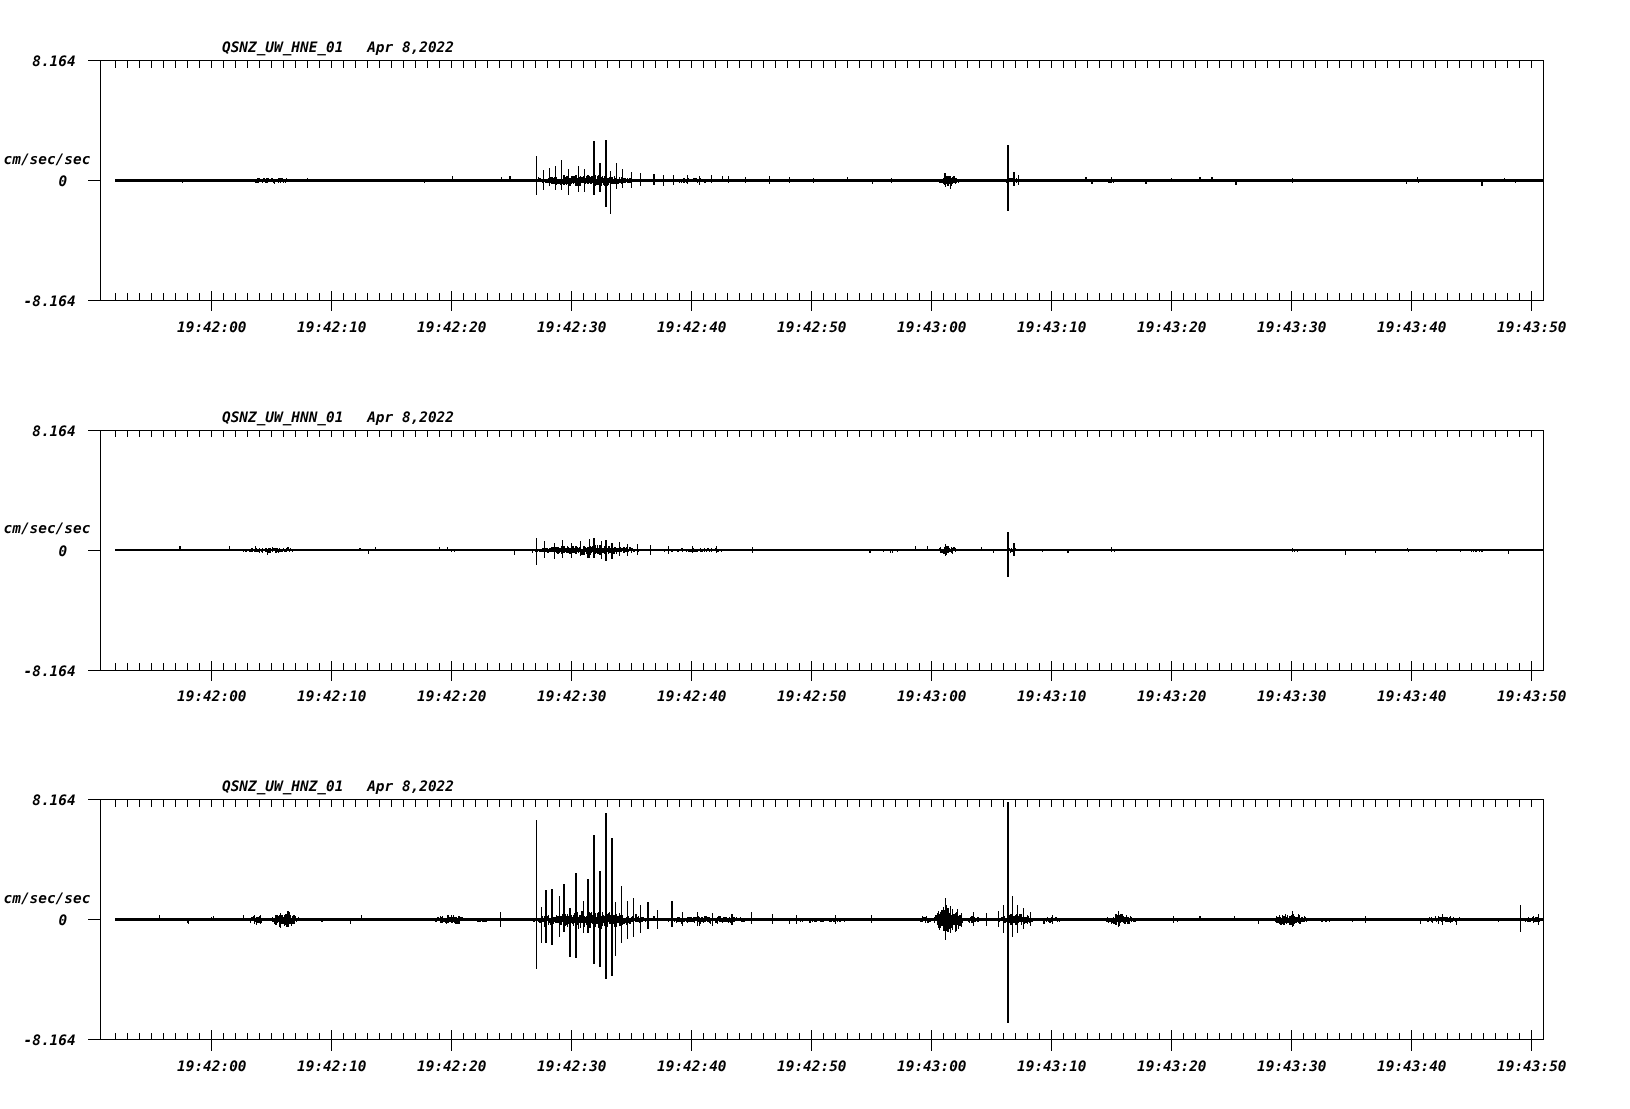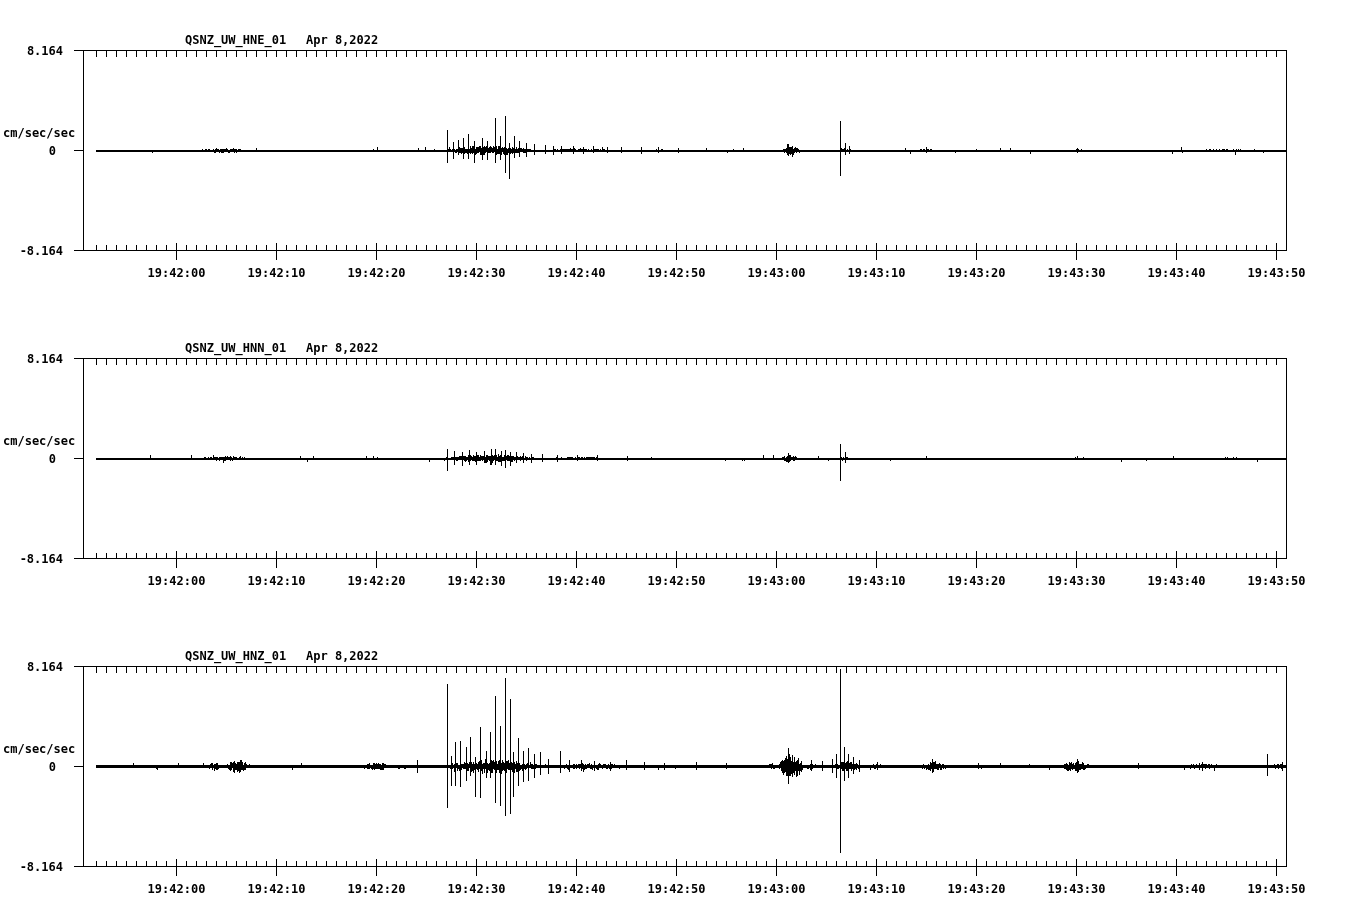--- a/index.html
+++ b/index.html
@@ -1,16 +1,16 @@
 <!DOCTYPE html>
 <html><head>
 <meta charset="utf-8">
 <style>
   html,body{margin:0;padding:0;background:#ffffff;}
-  .fig-wrap{width:1358px;height:924px;position:relative;background:#ffffff;overflow:hidden;}
+  .fig-wrap{width:1358px;height:924px;position:relative;background:#ffffff;overflow:hidden;font-style:italic;}
   svg{display:block;}
   text{font-family:"DejaVu Sans Mono","Liberation Mono",monospace;font-weight:bold;}
 </style>
 </head>
 <body>
 
 <div class="fig-wrap">
   <svg id="fig" width="1358" height="924" viewBox="0 0 1358 924">
       <g>
         <path d="M83.5 50.5H1286.5M83.5 250.5H1286.5M83.5 50.5V250.5M1286.5 50.5V250.5M96.5 50.5v6M96.5 250.5v-6M106.5 50.5v6M106.5 250.5v-6M116.5 50.5v6M116.5 250.5v-6M126.5 50.5v6M126.5 250.5v-6M136.5 50.5v6M136.5 250.5v-6M146.5 50.5v6M146.5 250.5v-6M156.5 50.5v6M156.5 250.5v-6M166.5 50.5v6M166.5 250.5v-6M176.5 50.5v6M176.5 250.5v-6M186.5 50.5v6M186.5 250.5v-6M196.5 50.5v6M196.5 250.5v-6M206.5 50.5v6M206.5 250.5v-6M216.5 50.5v6M216.5 250.5v-6M226.5 50.5v6M226.5 250.5v-6M236.5 50.5v6M236.5 250.5v-6M246.5 50.5v6M246.5 250.5v-6M256.5 50.5v6M256.5 250.5v-6M266.5 50.5v6M266.5 250.5v-6M276.5 50.5v6M276.5 250.5v-6M286.5 50.5v6M286.5 250.5v-6M296.5 50.5v6M296.5 250.5v-6M306.5 50.5v6M306.5 250.5v-6M316.5 50.5v6M316.5 250.5v-6M326.5 50.5v6M326.5 250.5v-6M336.5 50.5v6M336.5 250.5v-6M346.5 50.5v6M346.5 250.5v-6M356.5 50.5v6M356.5 250.5v-6M366.5 50.5v6M366.5 250.5v-6M376.5 50.5v6M376.5 250.5v-6M386.5 50.5v6M386.5 250.5v-6M396.5 50.5v6M396.5 250.5v-6M406.5 50.5v6M406.5 250.5v-6M416.5 50.5v6M416.5 250.5v-6M426.5 50.5v6M426.5 250.5v-6M436.5 50.5v6M436.5 250.5v-6M446.5 50.5v6M446.5 250.5v-6M456.5 50.5v6M456.5 250.5v-6M466.5 50.5v6M466.5 250.5v-6M476.5 50.5v6M476.5 250.5v-6M486.5 50.5v6M486.5 250.5v-6M496.5 50.5v6M496.5 250.5v-6M506.5 50.5v6M506.5 250.5v-6M516.5 50.5v6M516.5 250.5v-6M526.5 50.5v6M526.5 250.5v-6M536.5 50.5v6M536.5 250.5v-6M546.5 50.5v6M546.5 250.5v-6M556.5 50.5v6M556.5 250.5v-6M566.5 50.5v6M566.5 250.5v-6M576.5 50.5v6M576.5 250.5v-6M586.5 50.5v6M586.5 250.5v-6M596.5 50.5v6M596.5 250.5v-6M606.5 50.5v6M606.5 250.5v-6M616.5 50.5v6M616.5 250.5v-6M626.5 50.5v6M626.5 250.5v-6M636.5 50.5v6M636.5 250.5v-6M646.5 50.5v6M646.5 250.5v-6M656.5 50.5v6M656.5 250.5v-6M666.5 50.5v6M666.5 250.5v-6M676.5 50.5v6M676.5 250.5v-6M686.5 50.5v6M686.5 250.5v-6M696.5 50.5v6M696.5 250.5v-6M706.5 50.5v6M706.5 250.5v-6M716.5 50.5v6M716.5 250.5v-6M726.5 50.5v6M726.5 250.5v-6M736.5 50.5v6M736.5 250.5v-6M746.5 50.5v6M746.5 250.5v-6M756.5 50.5v6M756.5 250.5v-6M766.5 50.5v6M766.5 250.5v-6M776.5 50.5v6M776.5 250.5v-6M786.5 50.5v6M786.5 250.5v-6M796.5 50.5v6M796.5 250.5v-6M806.5 50.5v6M806.5 250.5v-6M816.5 50.5v6M816.5 250.5v-6M826.5 50.5v6M826.5 250.5v-6M836.5 50.5v6M836.5 250.5v-6M846.5 50.5v6M846.5 250.5v-6M856.5 50.5v6M856.5 250.5v-6M866.5 50.5v6M866.5 250.5v-6M876.5 50.5v6M876.5 250.5v-6M886.5 50.5v6M886.5 250.5v-6M896.5 50.5v6M896.5 250.5v-6M906.5 50.5v6M906.5 250.5v-6M916.5 50.5v6M916.5 250.5v-6M926.5 50.5v6M926.5 250.5v-6M936.5 50.5v6M936.5 250.5v-6M946.5 50.5v6M946.5 250.5v-6M956.5 50.5v6M956.5 250.5v-6M966.5 50.5v6M966.5 250.5v-6M976.5 50.5v6M976.5 250.5v-6M986.5 50.5v6M986.5 250.5v-6M996.5 50.5v6M996.5 250.5v-6M1006.5 50.5v6M1006.5 250.5v-6M1016.5 50.5v6M1016.5 250.5v-6M1026.5 50.5v6M1026.5 250.5v-6M1036.5 50.5v6M1036.5 250.5v-6M1046.5 50.5v6M1046.5 250.5v-6M1056.5 50.5v6M1056.5 250.5v-6M1066.5 50.5v6M1066.5 250.5v-6M1076.5 50.5v6M1076.5 250.5v-6M1086.5 50.5v6M1086.5 250.5v-6M1096.5 50.5v6M1096.5 250.5v-6M1106.5 50.5v6M1106.5 250.5v-6M1116.5 50.5v6M1116.5 250.5v-6M1126.5 50.5v6M1126.5 250.5v-6M1136.5 50.5v6M1136.5 250.5v-6M1146.5 50.5v6M1146.5 250.5v-6M1156.5 50.5v6M1156.5 250.5v-6M1166.5 50.5v6M1166.5 250.5v-6M1176.5 50.5v6M1176.5 250.5v-6M1186.5 50.5v6M1186.5 250.5v-6M1196.5 50.5v6M1196.5 250.5v-6M1206.5 50.5v6M1206.5 250.5v-6M1216.5 50.5v6M1216.5 250.5v-6M1226.5 50.5v6M1226.5 250.5v-6M1236.5 50.5v6M1236.5 250.5v-6M1246.5 50.5v6M1246.5 250.5v-6M1256.5 50.5v6M1256.5 250.5v-6M1266.5 50.5v6M1266.5 250.5v-6M1276.5 50.5v6M1276.5 250.5v-6M1286.5 50.5v6M1286.5 250.5v-6M176.5 242.5V259.5M276.5 242.5V259.5M376.5 242.5V259.5M476.5 242.5V259.5M576.5 242.5V259.5M676.5 242.5V259.5M776.5 242.5V259.5M876.5 242.5V259.5M976.5 242.5V259.5M1076.5 242.5V259.5M1176.5 242.5V259.5M1276.5 242.5V259.5M73.5 50.5H83.5M73.5 150.5H83.5M73.5 250.5H83.5" stroke="#000000" fill="none" stroke-width="1" shape-rendering="crispEdges"></path>

